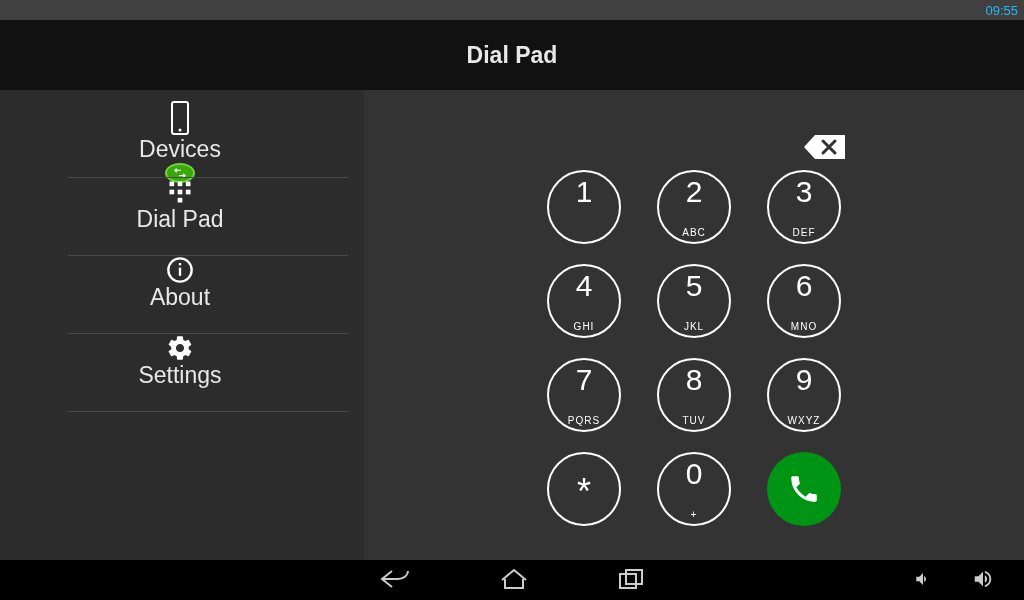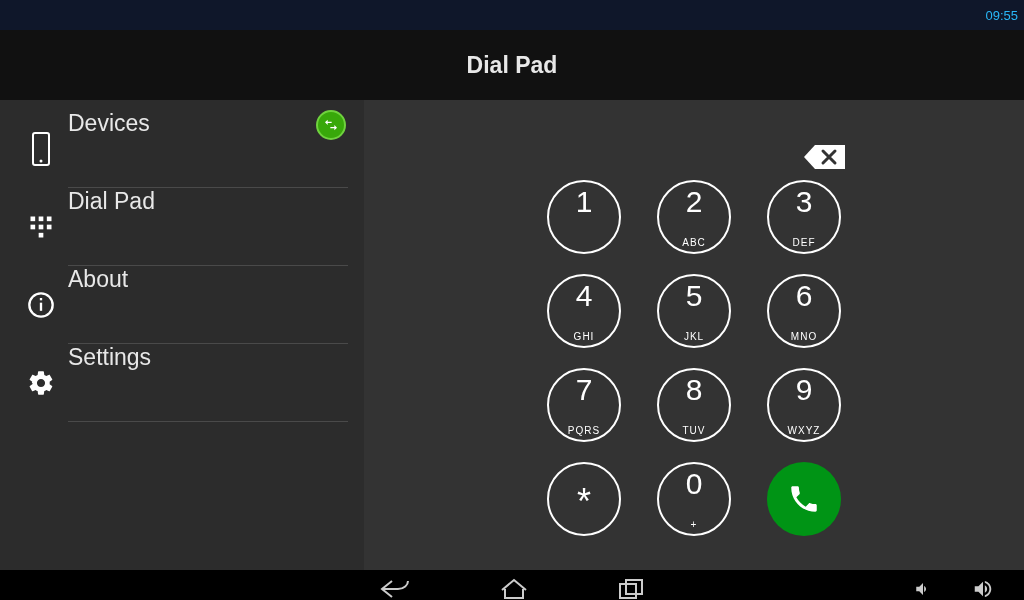--- a/index.html
+++ b/index.html
@@ -4,28 +4,28 @@
 <style>
   * { box-sizing: border-box; margin: 0; padding: 0; }
   html, body {
     width: 1024px; height: 600px;
     background: #000;
     font-family: "Helvetica Neue", Arial, sans-serif;
     color: #fff;
     overflow: hidden;
   }
   .statusbar {
-    height: 30px;
+    height: 20px;
     display: flex;
     justify-content: flex-end;
     align-items: center;
     padding: 0 6px;
     font-size: 13px;
     color: #29b6f6;
-    background: #0f172a;
+    background: #404040;
   }
   .titlebar {
     height: 70px;
     background: #111;
     display: flex;
     align-items: center;
     justify-content: center;
     font-size: 23px;
     font-weight: 600;
     color: #e8e8e8;
@@ -35,22 +35,24 @@
     height: 470px;
   }
   .sidebar {
     width: 364px;
     background: #2c2c2c;
     padding-top: 10px;
   }
   .side-item {
     height: 78px;
     display: flex;
+    align-items: center;
     padding: 0 18px 0 14px;
     position: relative;
+    flex-direction: column;
   }
   .side-item .rule {
     position: absolute;
     left: 68px; right: 16px; bottom: 0;
     height: 1px;
     background: #4a4a4a;
   }
   .side-item .icon-slot {
     width: 54px;
     display: flex;

